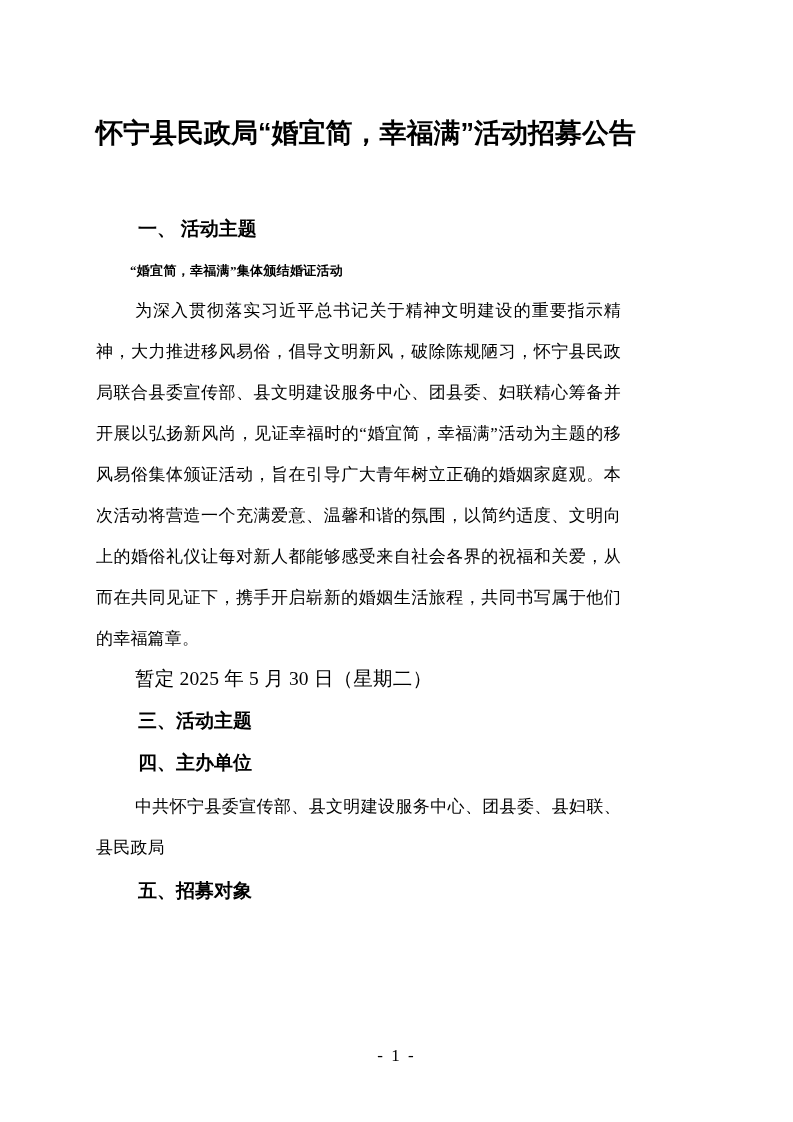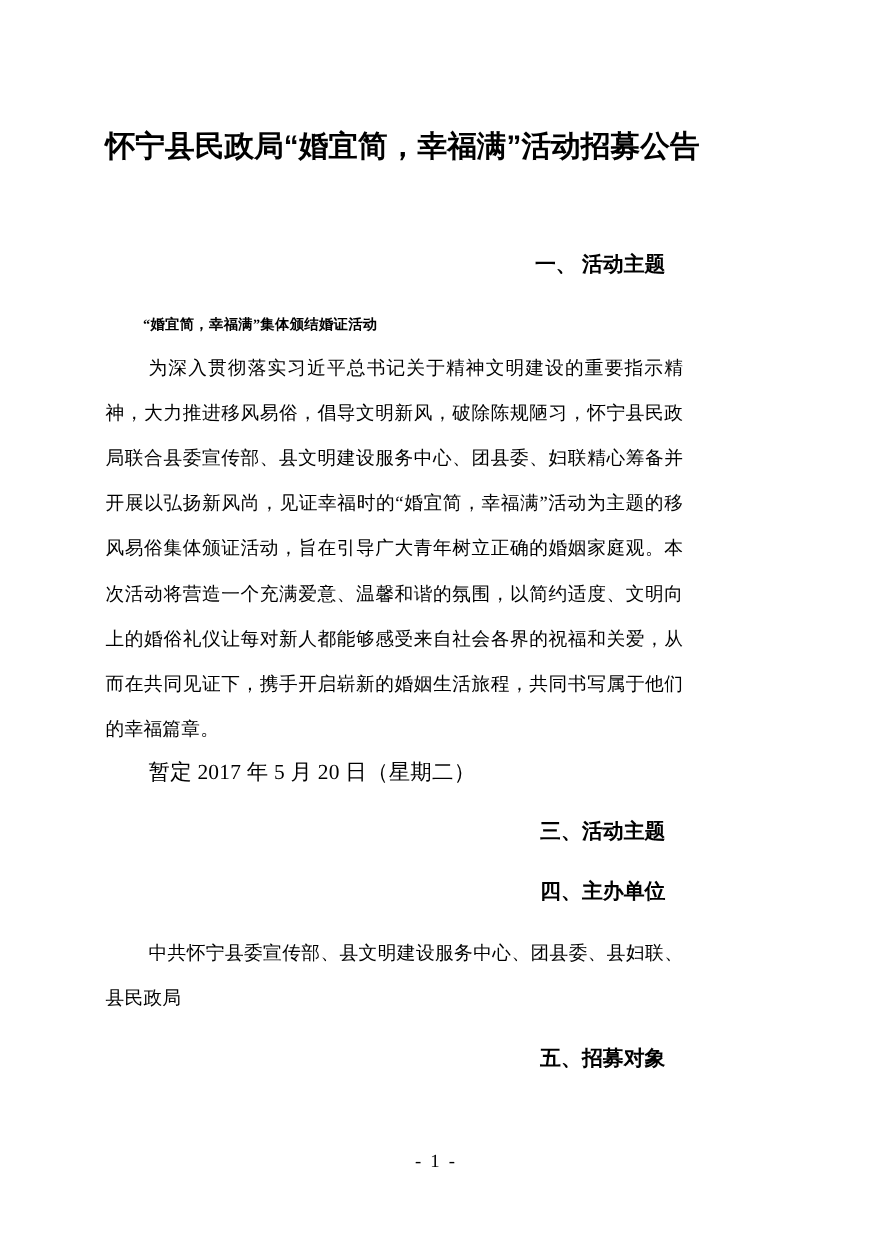--- a/index.html
+++ b/index.html
@@ -36,22 +36,21 @@
   }
   .gap-after-title {
     height: 52px;
   }
   .heading {
     font-family: Liberation Serif, serif;
     font-weight: bold;
     font-size: 19px;
     line-height: 38px;
     text-indent: 38px;
-    margin: 16px;
-    text-align: right;
+    margin: 4px;
   }
   .subheading {
     font-family: "Liberation Serif", "DejaVu Serif", serif;
     font-weight: bold;
     font-size: 13px;
     line-height: 38px;
     text-indent: 34px;
     margin: 0;
     letter-spacing: 0.3px;
   }
@@ -91,21 +90,21 @@
 
   <div class="gap-after-title"></div>
 
   <h2 class="heading">一、 活动主题</h2>
 
   <p class="subheading">“婚宜简，幸福满”集体颁结婚证活动</p>
 
   <p class="para">为深入贯彻落实习近平总书记关于精神文明建设的重要指示精神，大力推进移风易俗，倡导文明新风，破除陈规陋习，怀宁县民政局联合县委宣传部、县文明建设服务中心、团县委、妇联精心筹备并开展以弘扬新风尚，见证幸福时的“婚宜简，幸福满”活动为主题的移风易俗集体颁证活动，旨在引导广大青年树立正确的婚姻家庭观。本次活动将营造一个充满爱意、温馨和谐的氛围，以简约适度、文明向上的婚俗礼仪让每对新人都能够感受来自社会各界的祝福和关爱，从而在共同见证下，携手开启崭新的婚姻生活旅程，共同书写属于他们的幸福篇章。</p>
 
 
-  <p class="para-short">暂定 2017 年 5 月 20 日（星期二）</p>
+  <p class="para-short">暂定 2025 年 5 月 30 日（星期二）</p>
 
   <h2 class="heading">三、活动主题</h2>
 
 
   <h2 class="heading">四、主办单位</h2>
 
   <p class="para">中共怀宁县委宣传部、县文明建设服务中心、团县委、县妇联、县民政局</p>
 
   <h2 class="heading">五、招募对象</h2>
 

